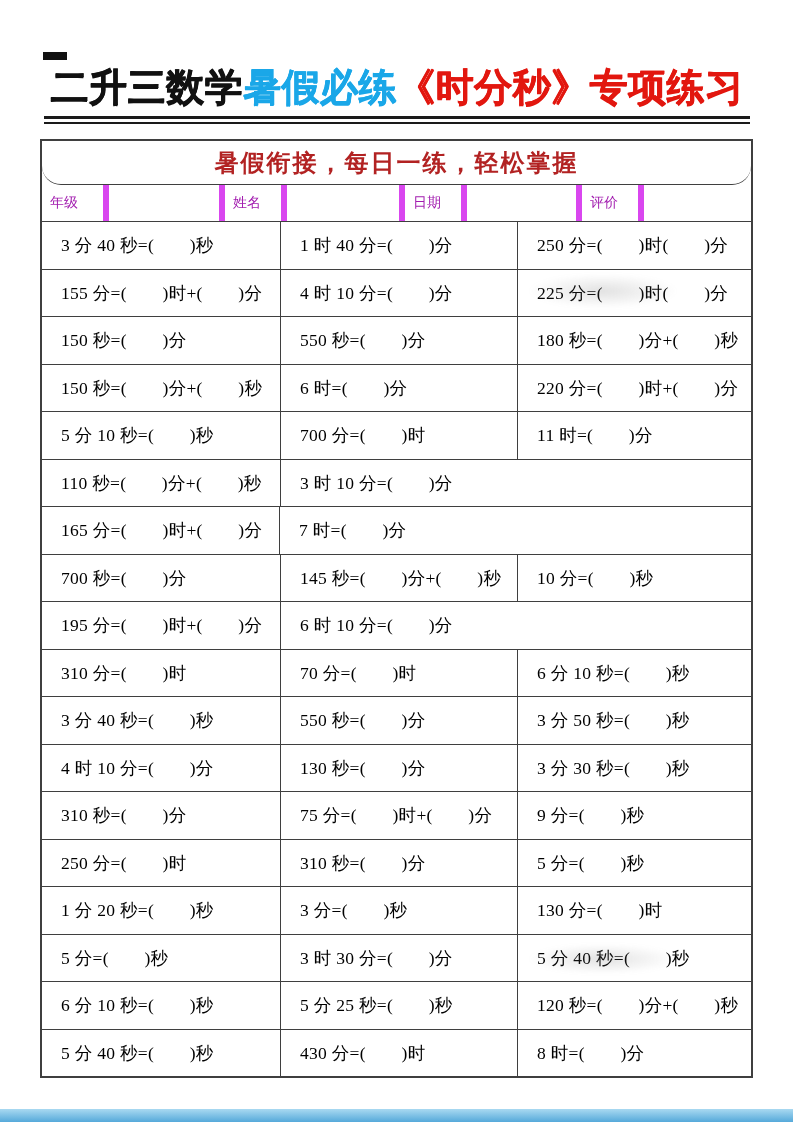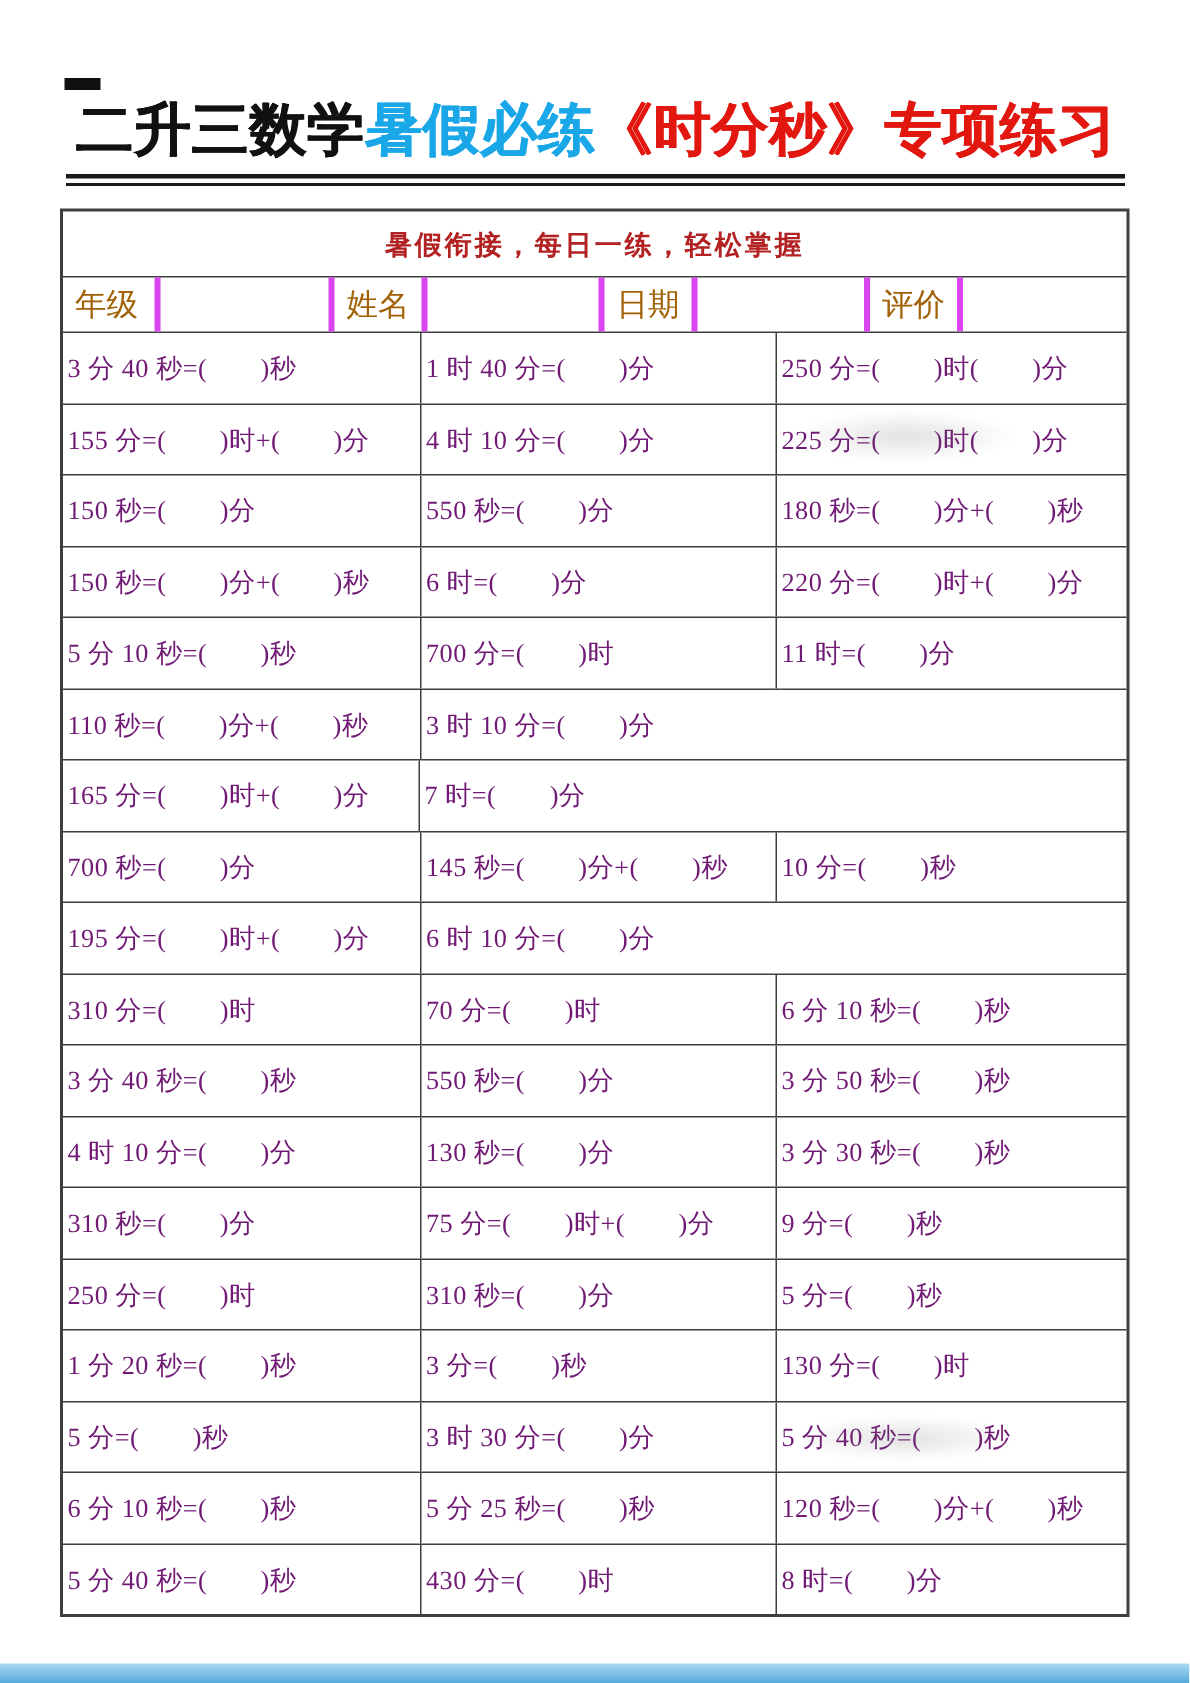--- a/index.html
+++ b/index.html
@@ -45,51 +45,52 @@
     position:absolute; left:40px; top:123px; width:713px; height:939px;
     border:2px solid #3f3f3f;
     display:flex; flex-direction:column;
     background:#fff;
   }
   .banner-row {
     flex:0 0 44px;
     display:flex; align-items:center; justify-content:center;
     border-bottom:1px solid #3f3f3f;
     font-family:Liberation Sans, sans-serif;
-    font-weight:bold; font-size:18px; letter-spacing:2px;
+    font-weight:bold; font-size:24px; letter-spacing:2px;
     color:#b22222;
+    border-radius:19px;
   }
   .info-row {
     flex:0 0 37px;
     display:flex; align-items:stretch;
     border-bottom:1px solid #3f3f3f;
-    font-size:21px; color:#a16207;
+    font-size:14px; color:#a21caf;
   }
   .info-cell {
     display:flex; align-items:center;
-    border-left:4px solid #d946ef;
+    border-left:6px solid #d946ef;
     padding-left:8px;
   }
   .info-cell:first-child { border-left:none; }
   .info-label-0 { width:61px; }  .info-blank-0 { width:116px; }
   .info-label-1 { width:62px; }  .info-blank-1 { width:118px; }
   .info-label-2 { width:62px; }  .info-blank-2 { width:115px; }
   .info-label-3 { width:62px; }  .info-blank-3 { flex:1; }
 
   .problem-row {
     flex:1 1 auto;
     display:flex; align-items:stretch;
     border-bottom:1px solid #3f3f3f;
   }
   .problem-row:last-child { border-bottom:none; }
   .problem-cell {
     display:flex; align-items:center;
     border-left:1px solid #3f3f3f;
-    padding-left:3px;
-    font-size:17.5px; color:#701a75;
+    padding-left:19px;
+    font-size:17.5px; color:#000000;
     letter-spacing:0.3px;
     white-space:nowrap; overflow:hidden;
   }
   .problem-cell:first-child { border-left:none; }
   .pc-0 { width:238px; }
   .pc-1 { width:237px; }
   .pc-2 { flex:1; }
 
   
   .smudge {

